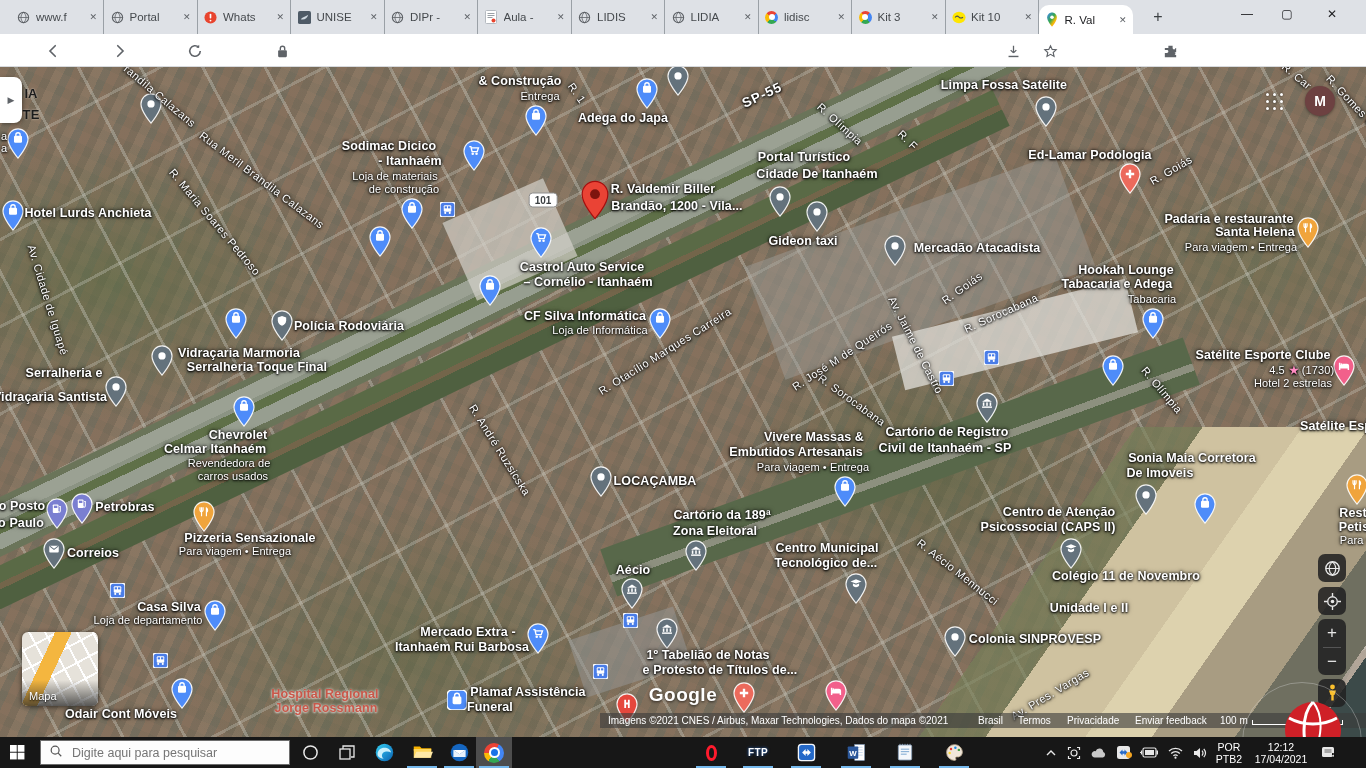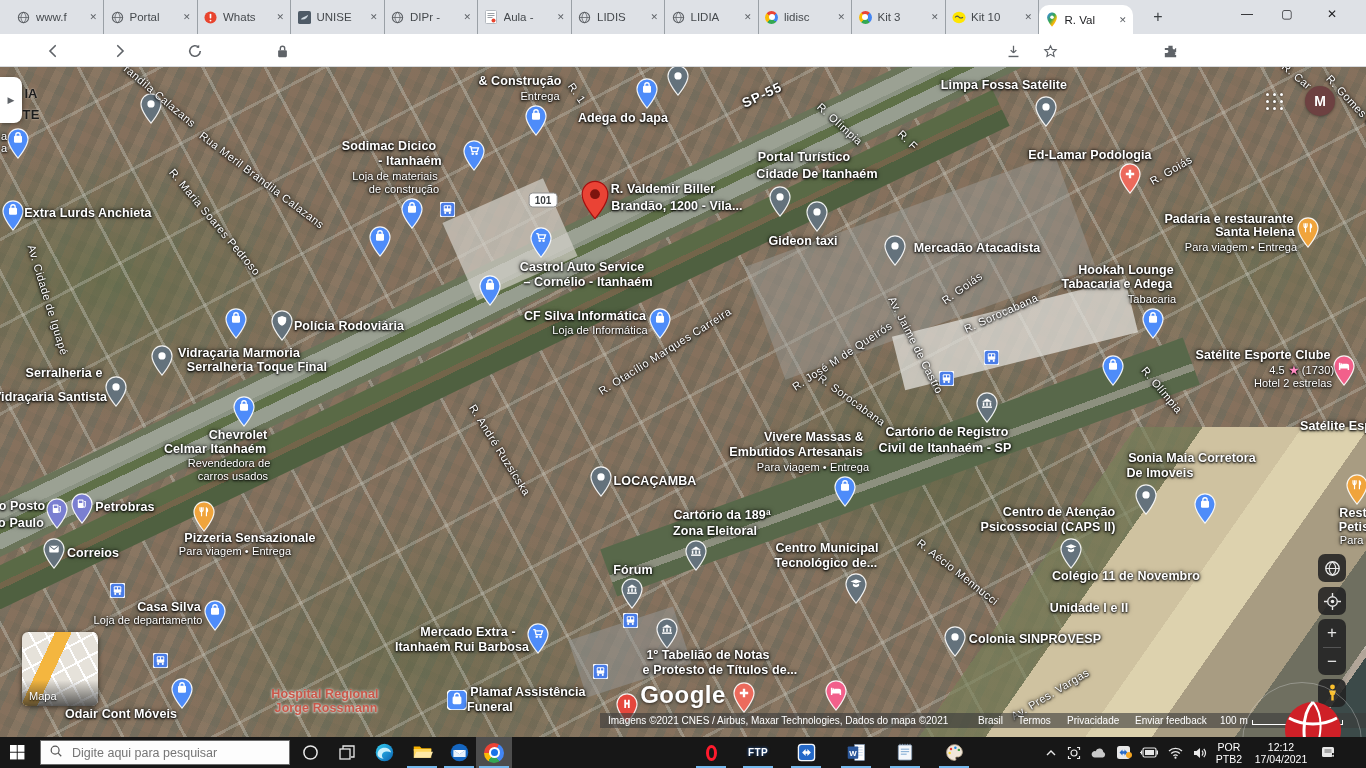--- a/index.html
+++ b/index.html
@@ -62,21 +62,21 @@
 
   .panelsliver{position:absolute;left:0;top:10px;width:22px;height:46px;background:#fff;border-radius:0 8px 8px 0;box-shadow:1px 1px 4px rgba(0,0,0,.4);z-index:25;color:#5f6368;font-size:9px;display:flex;align-items:center;justify-content:center;}
   .appsgrid{position:absolute;left:1266px;top:26px;width:18px;height:18px;z-index:25;display:grid;grid-template-columns:repeat(3,1fr);gap:2.5px;}
   .appsgrid span{width:3px;height:3px;background:#fff;border-radius:50%;box-shadow:0 0 2px rgba(0,0,0,.6);}
   .avatar-m{position:absolute;left:1305px;top:19px;width:30px;height:30px;border-radius:50%;background:#6d4141;color:#fff;font-size:14px;text-align:center;line-height:30px;font-weight:bold;z-index:25;box-shadow:0 1px 3px rgba(0,0,0,.4);}
   .minimap{position:absolute;left:22px;top:565px;width:76px;height:74px;border-radius:6px;background:#e6e2da;box-shadow:0 1px 5px rgba(0,0,0,.6);overflow:hidden;z-index:25;}
   .minimap .mm-roads{position:absolute;inset:0;background-image:linear-gradient(115deg,rgba(0,0,0,0) 0 30%,#f4b63f 30% 45%,rgba(0,0,0,0) 45%),repeating-linear-gradient(62deg,rgba(0,0,0,0) 0 12px,#fff 12px 14px),repeating-linear-gradient(152deg,rgba(0,0,0,0) 0 16px,#fff 16px 18px);}
   .minimap .mm-shade{position:absolute;left:0;bottom:0;right:0;height:26px;background:linear-gradient(to top,rgba(40,40,40,.75),rgba(40,40,40,0));}
   .minimap .mm-label{position:absolute;left:7px;bottom:4px;color:#fff;font-size:11px;text-shadow:0 1px 2px #000;}
   .ctl{position:absolute;left:1318px;width:28px;border-radius:7px;background:rgba(34,34,34,.88);z-index:25;display:flex;flex-direction:column;align-items:center;justify-content:center;color:#e8e8e8;}
-  .glogo{position:absolute;left:683px;top:628px;transform:translate(-50%,-50%);color:#fff;font-size:24px;font-weight:bold;letter-spacing:.5px;text-shadow:0 1px 3px rgba(0,0,0,.7);z-index:24;}
+  .glogo{position:absolute;left:683px;top:628px;transform:translate(-50%,-50%);color:#fff;font-size:19px;font-weight:bold;letter-spacing:.5px;text-shadow:0 1px 3px rgba(0,0,0,.7);z-index:24;}
   .attrib{position:absolute;left:600px;top:646px;width:766px;height:15px;background:rgba(60,60,60,.62);z-index:26;color:#fff;font-size:10px;}
   .attrib span{position:absolute;top:2px;white-space:nowrap;}
   .scalebar{position:absolute;left:1252px;top:653px;width:91px;height:5px;border-left:1.5px solid #fff;border-right:1.5px solid #fff;border-bottom:1.5px solid #fff;z-index:27;}
 
   
   .wm-ring{position:absolute;left:1242px;top:615px;width:120px;height:120px;border:1px solid rgba(220,220,220,.35);border-radius:50%;z-index:40;}
   .wm-ball{position:absolute;left:1283px;top:633px;z-index:41;line-height:0;}
 
   
   .taskbar{position:absolute;left:0;top:737px;width:1366px;height:31px;background:#171717;z-index:35;}
@@ -605,21 +605,21 @@
           </svg></span>
       </div>
     <div id="labels">
         <div class="lbl" style="left: 520px; top: 14px;">&amp; Construção</div>
         <div class="lbl sub" style="left: 540px; top: 29px;">Entrega</div>
         <div class="lbl" style="left: 623px; top: 51px;">Adega do Japa</div>
         <div class="lbl" style="left: 389px; top: 79px;">Sodimac Dicico</div>
         <div class="lbl" style="left: 410px; top: 94px;">- Itanhaém</div>
         <div class="lbl sub" style="left: 395px; top: 109px;">Loja de materiais</div>
         <div class="lbl sub" style="left: 404px; top: 122px;">de construção</div>
-        <div class="lbl" style="left: 88px; top: 146px;">Extra Lurds Anchieta</div>
+        <div class="lbl" style="left: 88px; top: 146px;">Hotel Lurds Anchieta</div>
         <div class="lbl" style="left: 663px; top: 122px;">R. Valdemir Biller</div>
         <div class="lbl" style="left: 677px; top: 139px;">Brandão, 1200 - Vila...</div>
         <div class="lbl" style="left: 804px; top: 90px;">Portal Turístico</div>
         <div class="lbl" style="left: 817px; top: 107px;">Cidade De Itanhaém</div>
         <div class="lbl" style="left: 803px; top: 174px;">Gideon taxi</div>
         <div class="lbl" style="left: 977px; top: 181px;">Mercadão Atacadista</div>
         <div class="lbl" style="left: 1004px; top: 18px;">Limpa Fossa Satélite</div>
         <div class="lbl" style="left: 1090px; top: 88px;">Ed-Lamar Podologia</div>
         <div class="lbl" style="left: 1229px; top: 152px;">Padaria e restaurante</div>
         <div class="lbl" style="left: 1255px; top: 165px;">Santa Helena</div>
@@ -662,21 +662,21 @@
         <div class="lbl sub" style="left: 235px; top: 484px;">Para viagem • Entrega</div>
         <div class="lbl" style="left: 169px; top: 540px;">Casa Silva</div>
         <div class="lbl sub" style="left: 148px; top: 553px;">Loja de departamento</div>
         <div class="lbl" style="left: 121px; top: 647px;">Odair Cont Móveis</div>
         <div class="lbl hosp" style="left: 325px; top: 627px;">Hospital Regional</div>
         <div class="lbl hosp" style="left: 326px; top: 641px;">Jorge Rossmann</div>
         <div class="lbl" style="left: 468px; top: 565px;">Mercado Extra -</div>
         <div class="lbl" style="left: 462px; top: 580px;">Itanhaém Rui Barbosa</div>
         <div class="lbl" style="left: 528px; top: 625px;">Plamaf Assistência</div>
         <div class="lbl" style="left: 490px; top: 640px;">Funeral</div>
-        <div class="lbl" style="left: 633px; top: 503px;">Fórum</div>
+        <div class="lbl" style="left: 633px; top: 503px;">Aécio</div>
         <div class="lbl" style="left: 722px; top: 448px;">Cartório da 189ª</div>
         <div class="lbl" style="left: 715px; top: 464px;">Zona Eleitoral</div>
         <div class="lbl" style="left: 708px; top: 588px;">1º Tabelião de Notas</div>
         <div class="lbl" style="left: 720px; top: 603px;">e Protesto de Títulos de...</div>
         <div class="lbl" style="left: 827px; top: 481px;">Centro Municipal</div>
         <div class="lbl" style="left: 826px; top: 496px;">Tecnológico de...</div>
         <div class="lbl" style="left: 1059px; top: 445px;">Centro de Atenção</div>
         <div class="lbl" style="left: 1048px; top: 460px;">Psicossocial (CAPS II)</div>
         <div class="lbl" style="left: 1126px; top: 509px;">Colégio 11 de Novembro</div>
         <div class="lbl" style="left: 1089px; top: 524px; margin-top: 17px;">Unidade I e II</div>

